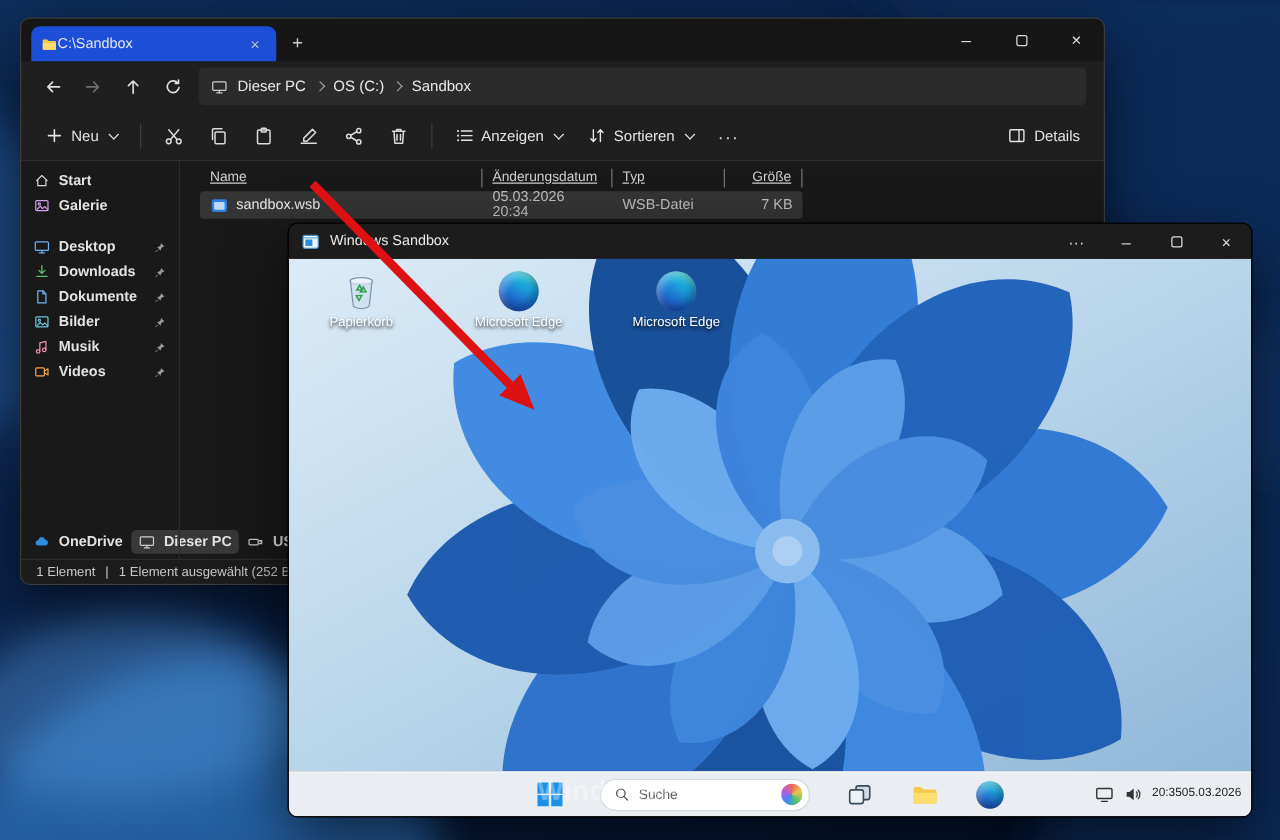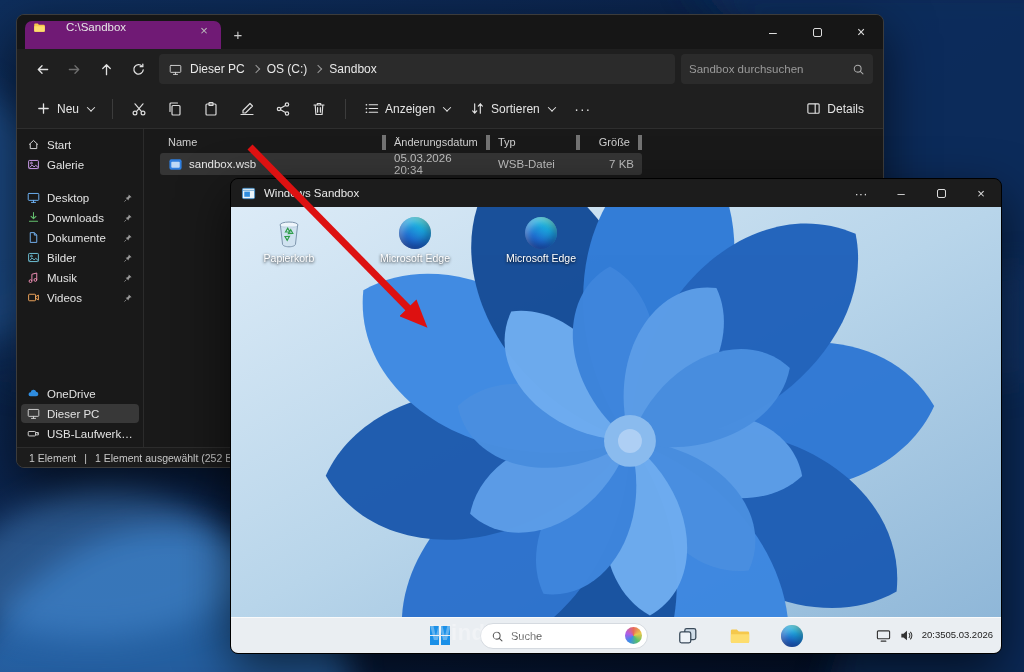--- a/index.html
+++ b/index.html
@@ -7,21 +7,21 @@
   body { font-family:"Liberation Sans", sans-serif; position:relative; background:#06152e; }
 
   .wall { position:absolute; inset:0; width:100%; height:100%; }
 
   .window { position:absolute; border-radius:8px; box-shadow:0 18px 50px rgba(0,0,0,.6); }
 
   
   .explorer { left:16px; top:14px; width:868px; height:454px; background:#1f1f1f; color:#e6e6e6;
               display:flex; flex-direction:column; border:1px solid #3c3c3c; z-index:10; font-size:12px; overflow:hidden; }
   .tabbar { height:34px; background:#161616; display:flex; align-items:flex-end; padding-left:8px; flex:none; }
-  .tab { height:28px; width:196px; background:#701a75; border-radius:7px 7px 0 0; display:flex; align-items:flex-start; gap:20px; padding:0 8px; font-size:11.5px; }
+  .tab { height:28px; width:196px; background:#1d4ed8; border-radius:7px 7px 0 0; display:flex; align-items:center; gap:0; padding:0 8px; font-size:11.5px; }
   .tab-close { margin-left:auto; color:#bbb; font-size:13px; width:18px; height:18px; display:flex; align-items:center; justify-content:center; border-radius:4px; }
   .newtab { width:26px; height:26px; display:flex; align-items:center; justify-content:center; color:#ccc; font-size:15px; margin:0 0 2px 4px; }
   .wincontrols { margin-left:auto; display:flex; height:34px; align-self:flex-start; }
   .wc { width:44px; height:34px; display:flex; align-items:center; justify-content:center; color:#ddd; font-size:14px; }
   .maxbox { width:9px; height:9px; border:1px solid #ddd; border-radius:2px; display:block; }
 
   .addrbar { height:40px; display:flex; align-items:center; gap:2px; padding:0 10px; flex:none; }
   .navbtn { width:30px; height:30px; display:flex; align-items:center; justify-content:center; color:#e0e0e0; border-radius:4px; flex:none; }
   .navbtn svg { width:15px; height:15px; }
   .navbtn.disabled { color:#6e6e6e; }
@@ -46,26 +46,26 @@
 
   .contentrow { flex:1; display:flex; min-height:0; background:#191919; }
   .sidebar { width:126px; padding:6px 4px 4px; display:flex; flex-direction:column; gap:1px; font-size:11.5px; flex:none; }
   .side-item { display:flex; align-items:center; gap:7px; height:19px; padding:0 6px; border-radius:4px; color:#e2e2e2; white-space:nowrap; }
   .side-item.sel { background:#383838; }
   .sic { width:13px; height:13px; display:flex; flex:none; }
   .sic svg { width:13px; height:13px; }
   .pin { margin-left:auto; color:#9a9a9a; width:10px; height:10px; display:flex; flex:none; }
   .pin svg { width:10px; height:10px; }
   .sgap { height:12px; flex:none; }
-  .sbottom { margin-top:auto; display:flex; flex-direction:column; gap:1px; }
-  .slabel { overflow:hidden; text-overflow:ellipsis; }
+  .sbottom { margin-top:auto; display:flex; flex-direction:row; gap:1px; }
+  .slabel { overflow:hidden; text-overflow:ellipsis;font-weight:bold; }
 
   .filearea { flex:1; border-left:1px solid #2b2b2b; display:flex; flex-direction:column; padding-top:2px; }
   .fhead { display:flex; height:22px; align-items:center; color:#cfcfcf; font-size:11px; margin-left:16px; }
-  .hc { padding:0 8px; border-right:4px solid #737373; height:15px; display:flex; align-items:center; }
+  .hc { padding:0 8px; border-right:1px solid #737373; height:15px; display:flex; align-items:center;text-decoration:underline; }
   .c-name { width:226px; }
   .c-date { width:104px; }
   .c-type { width:90px; }
   .c-size { width:62px; justify-content:flex-end; }
   .frow { display:flex; align-items:center; height:22px; margin-left:16px; background:#353535; border-radius:3px; width:fit-content; color:#e8e8e8; font-size:11.5px; }
   .fc { padding:0 8px; display:flex; align-items:center; gap:6px; height:100%; }
   .fc.c-date, .fc.c-type, .fc.c-size { color:#bfbfbf; }
   .wsb-ic { width:15px; height:15px; display:flex; flex:none; }
   .wsb-ic svg { width:15px; height:15px; }
 
@@ -178,29 +178,20 @@
         <svg viewBox="0 0 16 16" fill="none" stroke="#cfcfcf" stroke-width="1.2" stroke-linecap="round">
             <rect x="1.5" y="3" width="13" height="8.5" rx="1"></rect>
             <path d="M5.5 14h5M8 11.5V14"></path>
           </svg>
       </span>
       <span class="crumb">Dieser PC</span>
       <span class="chev-r"></span>
       <span class="crumb">OS (C:)</span>
       <span class="chev-r"></span>
       <span class="crumb">Sandbox</span>
-    </div>
-    <div class="searchbox">
-      <input type="text" placeholder="Sandbox durchsuchen" style="">
-      <span class="mag">
-        <svg viewBox="0 0 16 16" fill="none" stroke="currentColor" stroke-width="1.3" stroke-linecap="round">
-            <circle cx="7" cy="7" r="4.2"></circle>
-            <path d="m10.2 10.2 3.3 3.3"></path>
-          </svg>
-      </span>
     </div>
   </div>
 
   <div class="cmdbar">
     <div class="cmdbtn">
       <svg viewBox="0 0 16 16" fill="none" stroke="currentColor" stroke-width="1.4" stroke-linecap="round">
           <path d="M8 3v10M3 8h10"></path>
         </svg>
       <span>Neu</span>
       <span class="chev-d"></span>

